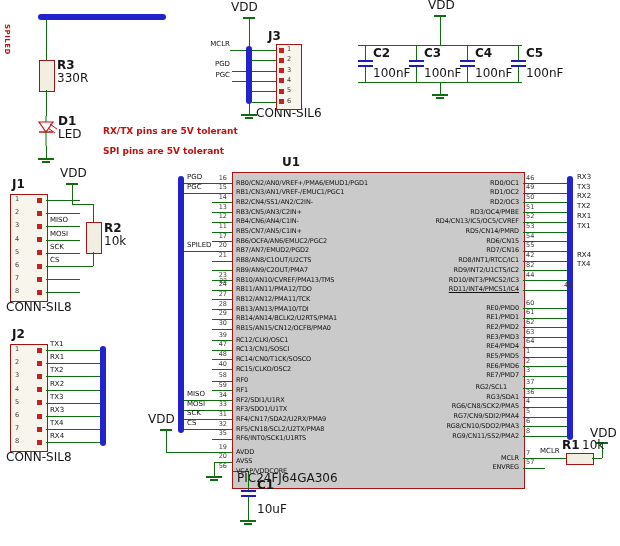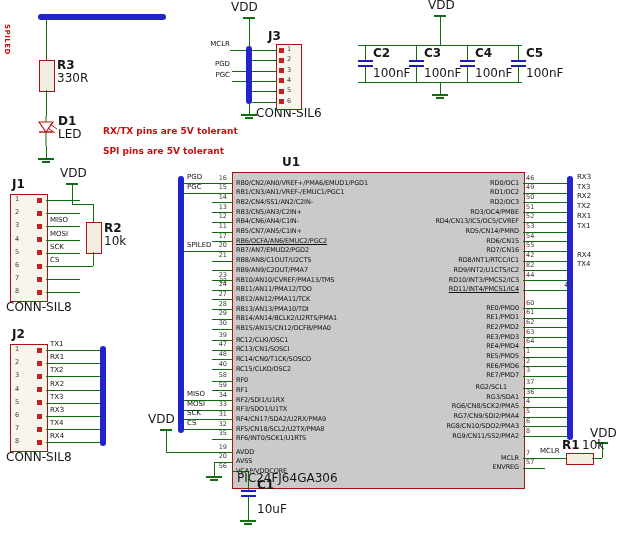--- a/index.html
+++ b/index.html
@@ -143,21 +143,21 @@
     <div class="pnum pr" style="left: 205px; top: 203.6px; width: 22px;">13</div>
     <div class="pname" style="left: 236px; top: 208.6px;">RB3/CN5/AN3/C2IN+</div>
     <div class="hw" style="left: 212px; top: 221.8px; width: 20px; height: 1px;"></div>
     <div class="pnum pr" style="left: 205px; top: 213.3px; width: 22px;">12</div>
     <div class="pname" style="left: 236px; top: 218.3px;">RB4/CN6/AN4/C1IN-</div>
     <div class="hw" style="left: 212px; top: 231.5px; width: 20px; height: 1px;"></div>
     <div class="pnum pr" style="left: 205px; top: 223px; width: 22px;">11</div>
     <div class="pname" style="left: 236px; top: 228px;">RB5/CN7/AN5/C1IN+</div>
     <div class="hw" style="left: 212px; top: 241.2px; width: 20px; height: 1px;"></div>
     <div class="pnum pr" style="left: 205px; top: 232.7px; width: 22px;">17</div>
-    <div class="pname" style="left: 236px; top: 237.7px; text-decoration: underline;">RB6/OCFA/AN6/EMUC2/PGC2</div>
+    <div class="pname" style="left: 236px; top: 237.7px;">RB6/OCFA/AN6/EMUC2/PGC2</div>
     <div class="hw" style="left: 184px; top: 250.9px; width: 48px; height: 1px;"></div>
     <div class="net" style="left: 187px; top: 240.9px;">SPILED</div>
     <div class="pnum pr" style="left: 205px; top: 242.4px; width: 22px;">20</div>
     <div class="pname" style="left: 236px; top: 247.4px;">RB7/AN7/EMUD2/PGD2</div>
     <div class="hw" style="left: 212px; top: 260.6px; width: 20px; height: 1px;"></div>
     <div class="pnum pr" style="left: 205px; top: 252.1px; width: 22px;">21</div>
     <div class="pname" style="left: 236px; top: 257.1px;">RB8/AN8/C1OUT/U2CTS</div>
     <div class="hw" style="left: 212px; top: 270.3px; width: 20px; height: 1px;"></div>
     <div class="pnum pr" style="left: 205px; top: 278px; width: 22px; font-family: Liberation Mono, monospace;">22</div>
     <div class="pname" style="left: 236px; top: 266.8px;">RB9/AN9/C2OUT/PMA7</div>

